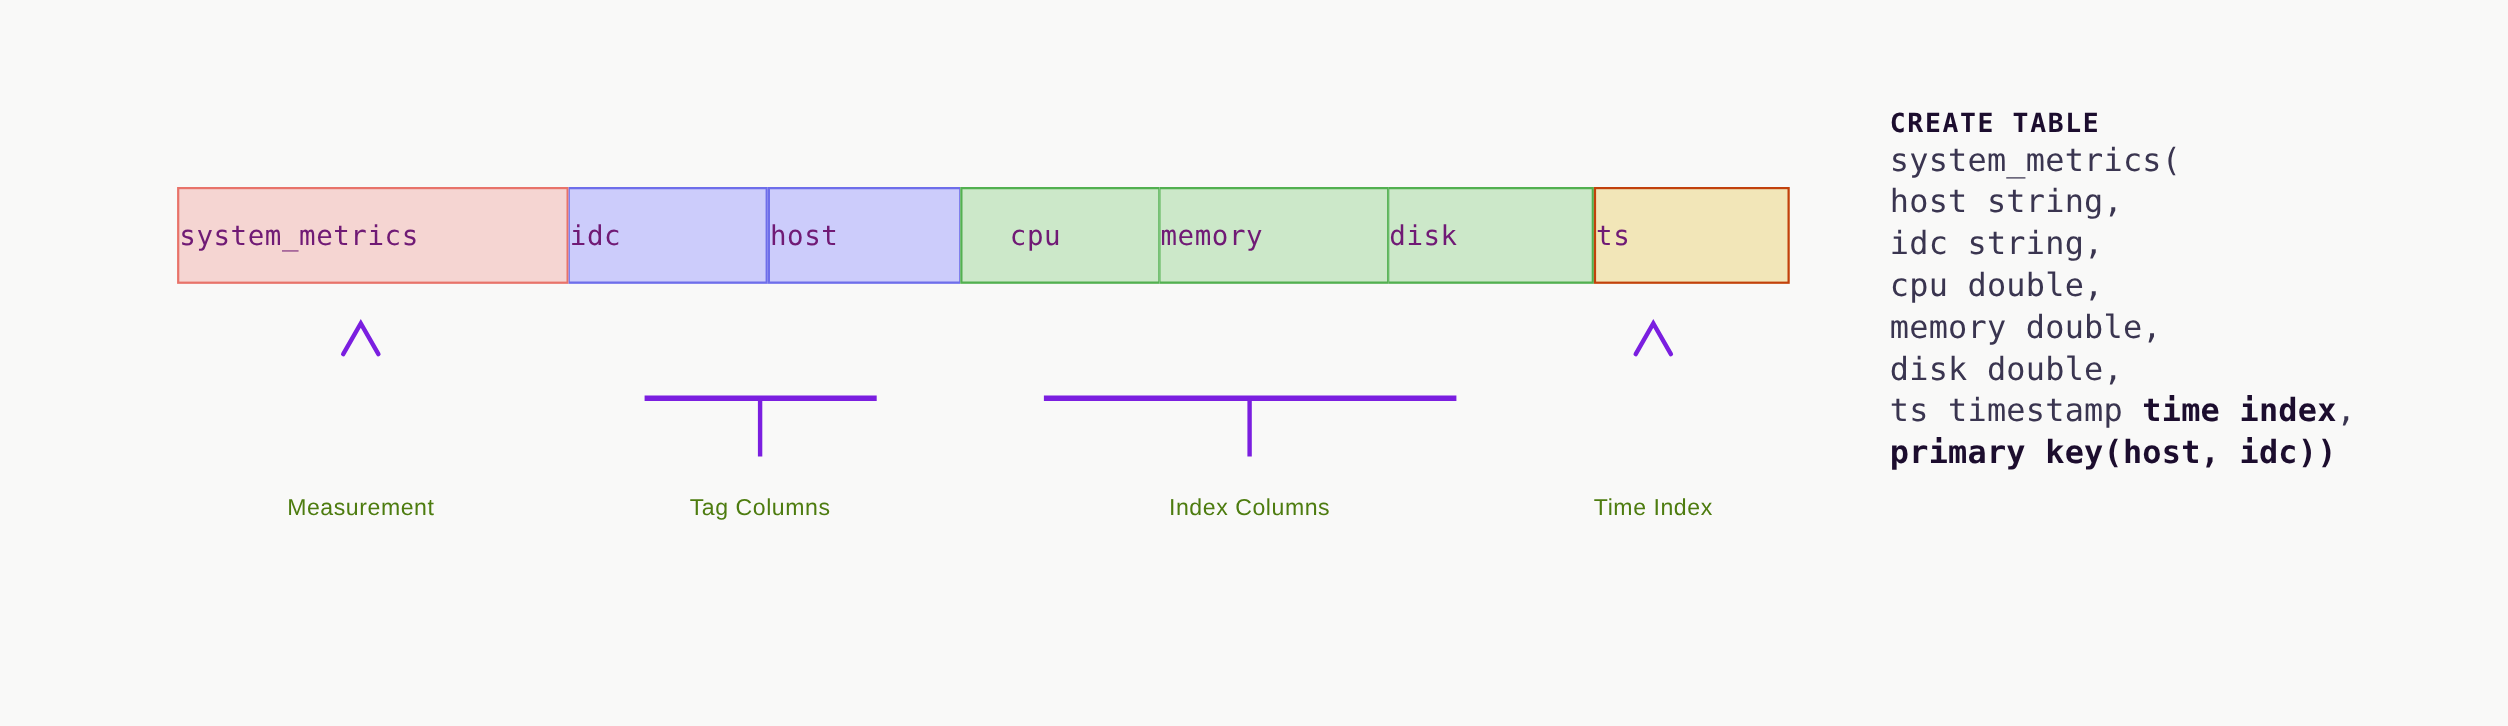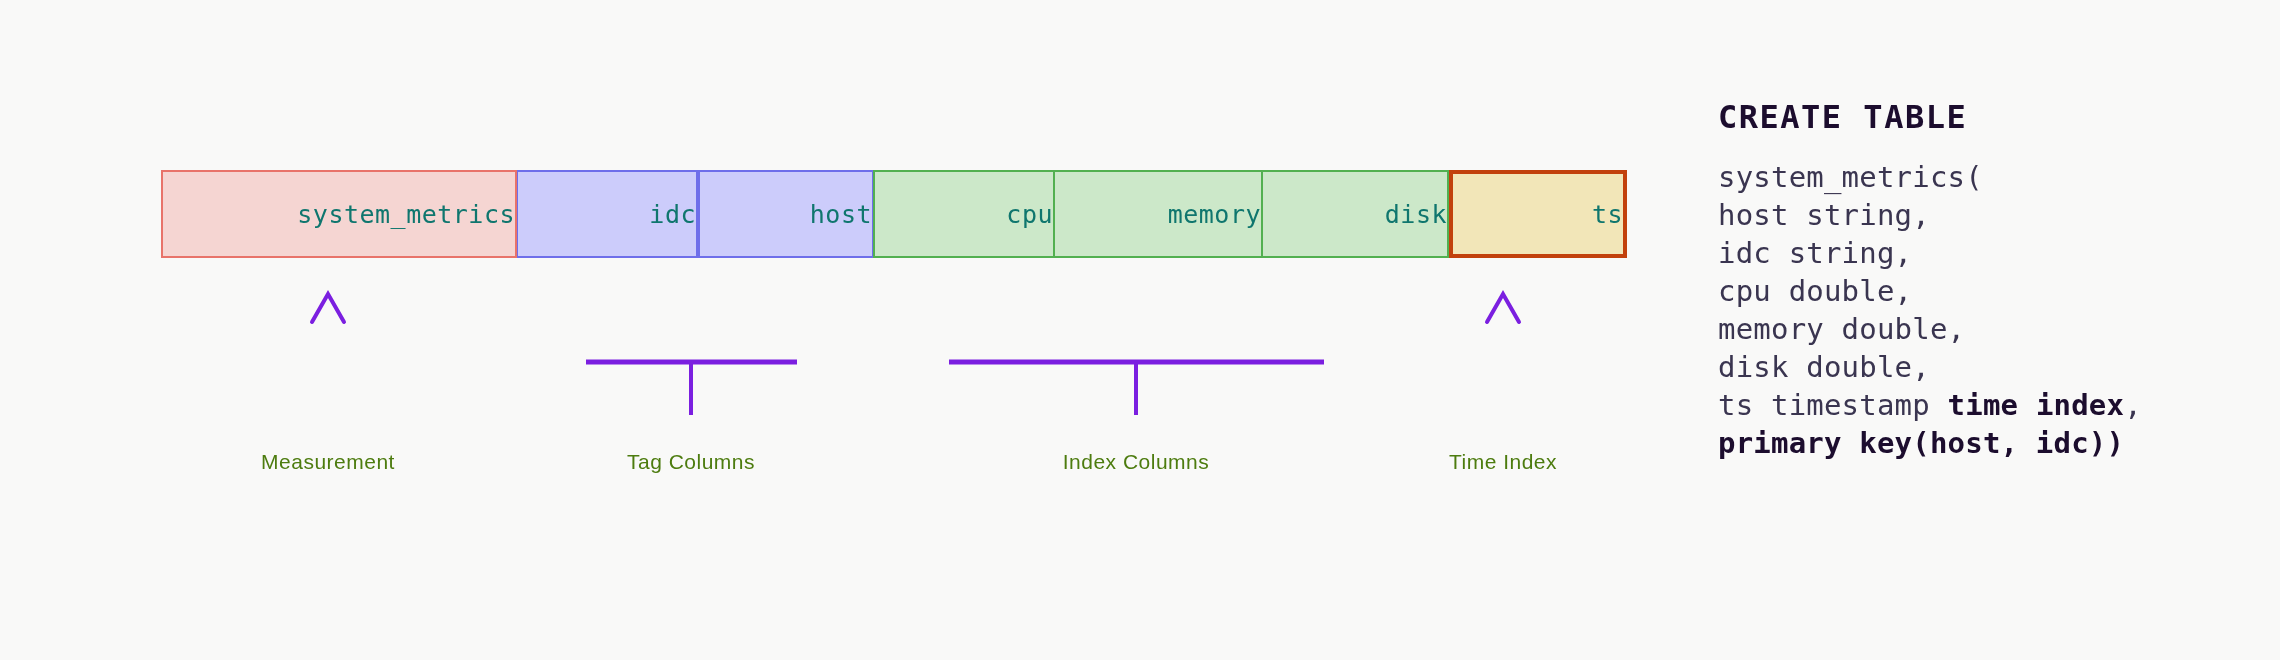--- a/index.html
+++ b/index.html
@@ -25,49 +25,49 @@
     left: 161px;
     top: 170px;
     height: 88px;
     display: flex;
     align-items: stretch;
   }
   .col-box {
     box-sizing: border-box;
     display: flex;
     align-items: center;
-    justify-content: flex-end;
+    justify-content: flex-start;
     font-family: "DejaVu Sans Mono", monospace;
     font-size: 25px;
-    color: #0f766e;
+    color: #701a75;
     letter-spacing: 0.5px;
   }
   .col-box.measurement {
     background: #f5d5d2;
     border: 2px solid #e8736a;
   }
   .col-box.tag {
     background: #ccccfb;
     border: 2px solid #6e6eea;
     border-right-width: 1px;
     border-left-width: 1px;
   }
   .col-box.tag.first { border-left-width: 2px; }
   .col-box.tag.last  { border-right-width: 2px; }
   .col-box.field {
     background: #cce8c9;
     border: 2px solid #52b050;
     border-right-width: 1px;
     border-left-width: 1px;
   }
-  .col-box.field.first { border-left-width: 2px; }
+  .col-box.field.first { border-left-width: 2px; padding-left: 43px; }
   .col-box.field.last  { border-right-width: 2px; }
   .col-box.timeindex {
     background: #f2e6b8;
-    border: 4px solid #c2410c;
+    border: 2px solid #c2410c;
   }
 
   
   .annot-svg {
     position: absolute;
     left: 0;
     top: 0;
     width: 2280px;
     height: 660px;
     pointer-events: none;
@@ -84,25 +84,24 @@
 
   
   .code-panel {
     position: absolute;
     left: 1718px;
     top: 98px;
     width: 520px;
   }
   .code-title {
     font-family: "DejaVu Sans Mono", monospace;
-    font-size: 32px;
+    font-size: 24px;
     font-weight: bold;
     color: #1c0d2e;
     letter-spacing: 1.5px;
-    margin-bottom: 22px;
   }
   .code-body {
     font-family: "DejaVu Sans Mono", monospace;
     font-size: 29px;
     line-height: 38px;
     color: #3a3550;
     white-space: pre;
     letter-spacing: 0.2px;
   }
   .code-body .kw {

